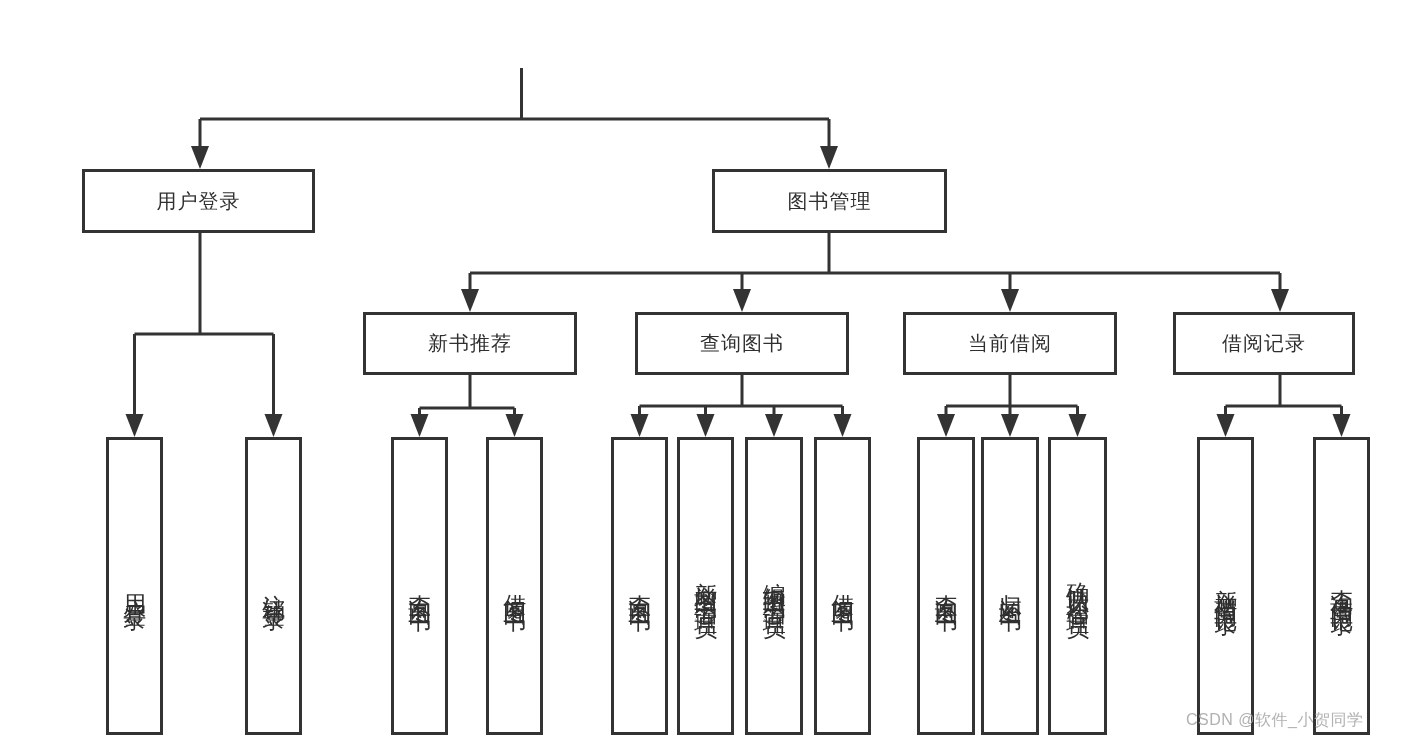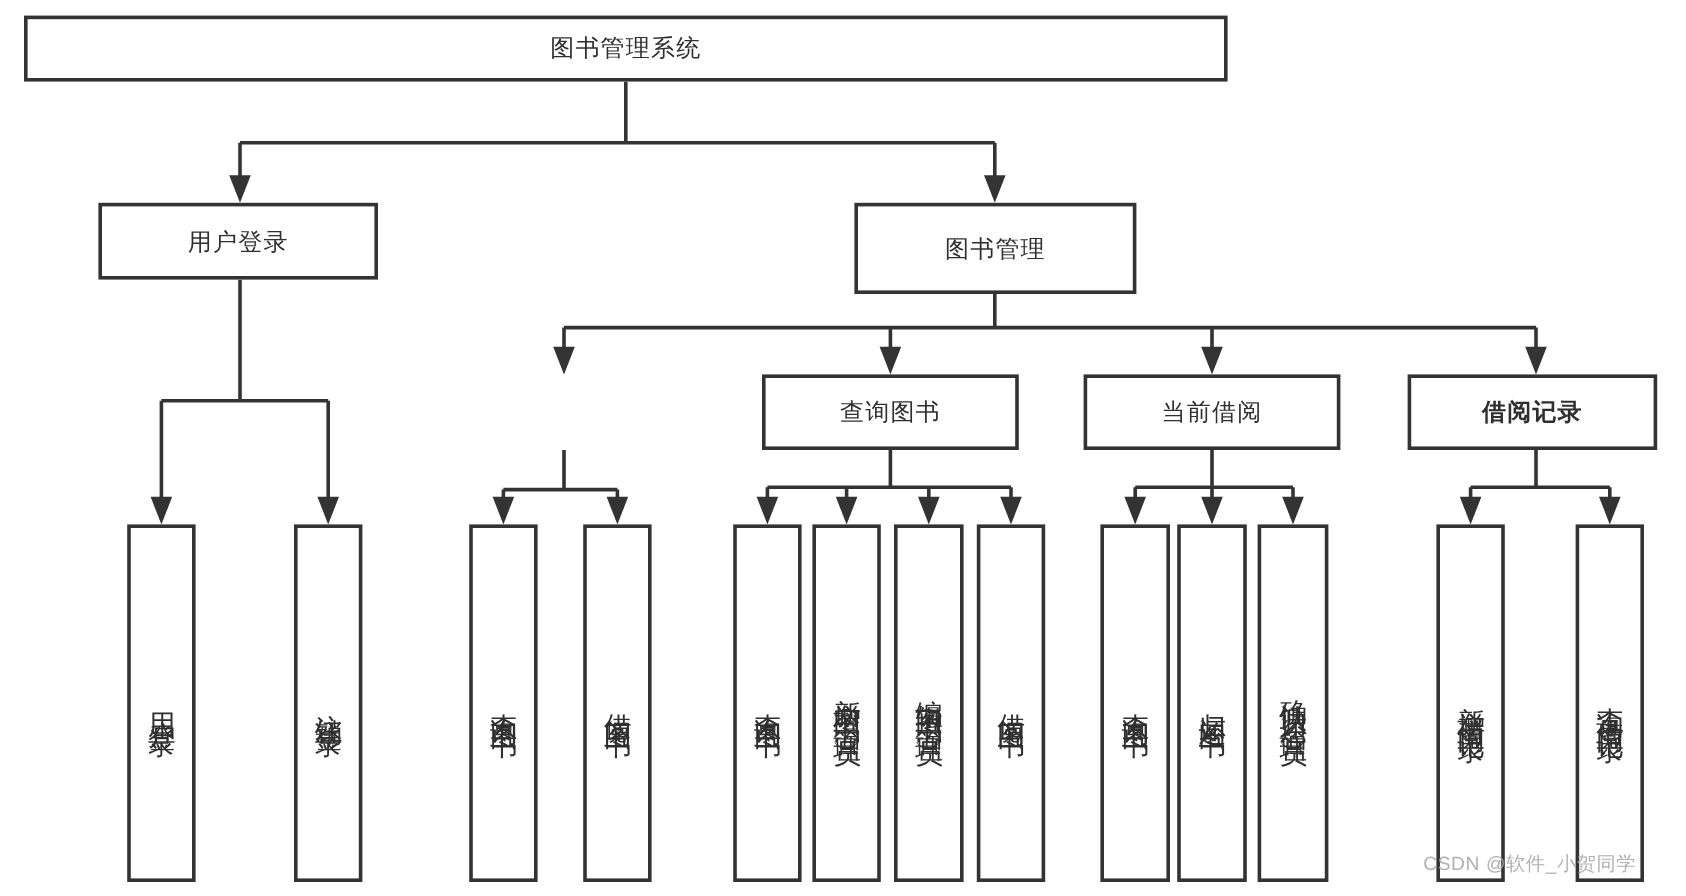--- a/index.html
+++ b/index.html
@@ -83,38 +83,38 @@
     <path d="M1010 375 V406 M946 406 H1077.5 M946 406 V416 M1010 406 V416 M1077.5 406 V416" stroke="#333333" stroke-width="3" fill="none"></path>
     <polygon points="937,414 955,414 946,437" fill="#333333"></polygon>
     <polygon points="1001,414 1019,414 1010,437" fill="#333333"></polygon>
     <polygon points="1068.5,414 1086.5,414 1077.5,437" fill="#333333"></polygon>
 
     <path d="M1280 375 V406 M1225.5 406 H1341.5 M1225.5 406 V416 M1341.5 406 V416" stroke="#333333" stroke-width="3" fill="none"></path>
     <polygon points="1216.5,414 1234.5,414 1225.5,437" fill="#333333"></polygon>
     <polygon points="1332.5,414 1350.5,414 1341.5,437" fill="#333333"></polygon>
   </svg>
 
-  <div class="box root-box" style="left:20px; top:13px; width:1003px; height:55px;">
-    <span>图书管理系统</span>
-  </div>
 
   <div class="box h-box" style="left:82px; top:169px; width:233px; height:64px;">
     <span>用户登录</span>
   </div>
-  <div class="box h-box" style="left:712px; top:169px; width:235px; height:76px;">
+  <div class="box h-box" style="left:712px; top:169px; width:235px; height:64px;">
     <span>图书管理</span>
   </div>
 
+  <div class="box h-box" style="left:363px; top:312px; width:214px; height:63px;">
+    <span>新书推荐</span>
+  </div>
   <div class="box h-box" style="left:635px; top:312px; width:214px; height:63px;">
     <span>查询图书</span>
   </div>
   <div class="box h-box" style="left:903px; top:312px; width:214px; height:63px;font-family:Liberation Mono, monospace;">
     <span>当前借阅</span>
   </div>
-  <div class="box h-box" style="left:1173px; top:312px; width:208px; height:63px;font-weight:bold;">
+  <div class="box h-box" style="left:1173px; top:312px; width:182px; height:63px;">
     <span>借阅记录</span>
   </div>
 
   <div class="box v-box" style="left:106px; top:437px; width:57px; height:298px;">
     <span class="vtext">用户登录</span>
   </div>
   <div class="box v-box" style="left:245px; top:437px; width:57px; height:298px;">
     <span class="vtext">注销登录</span>
   </div>
 

